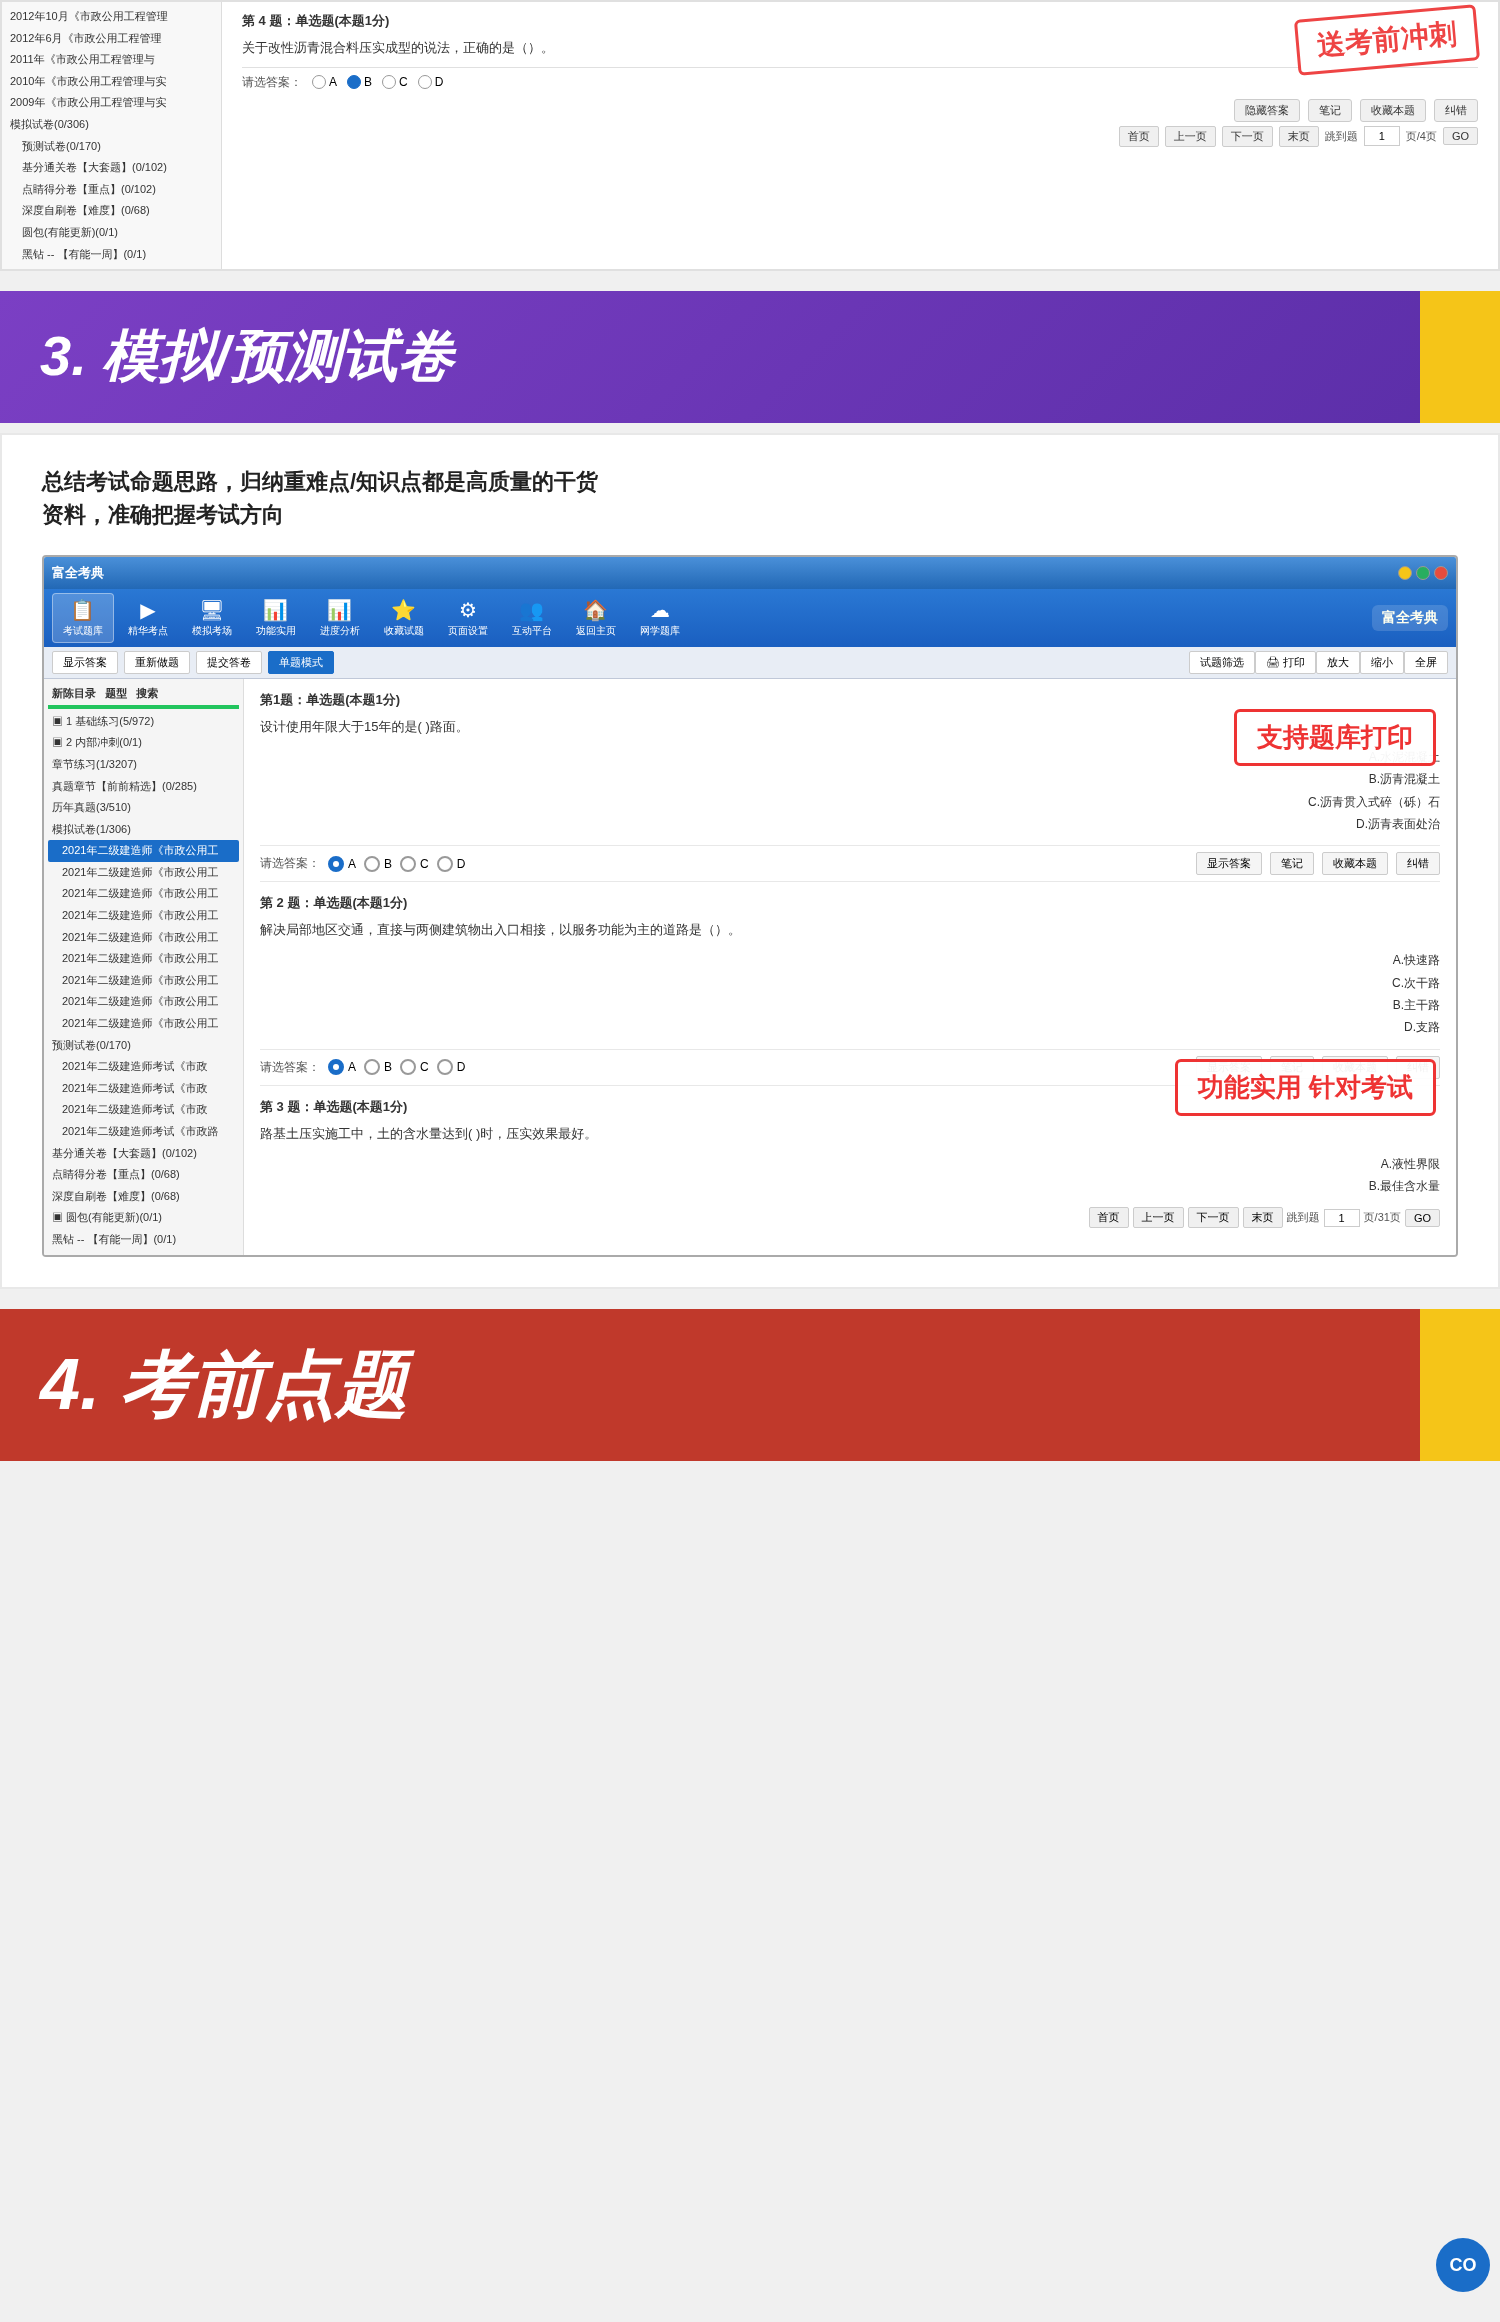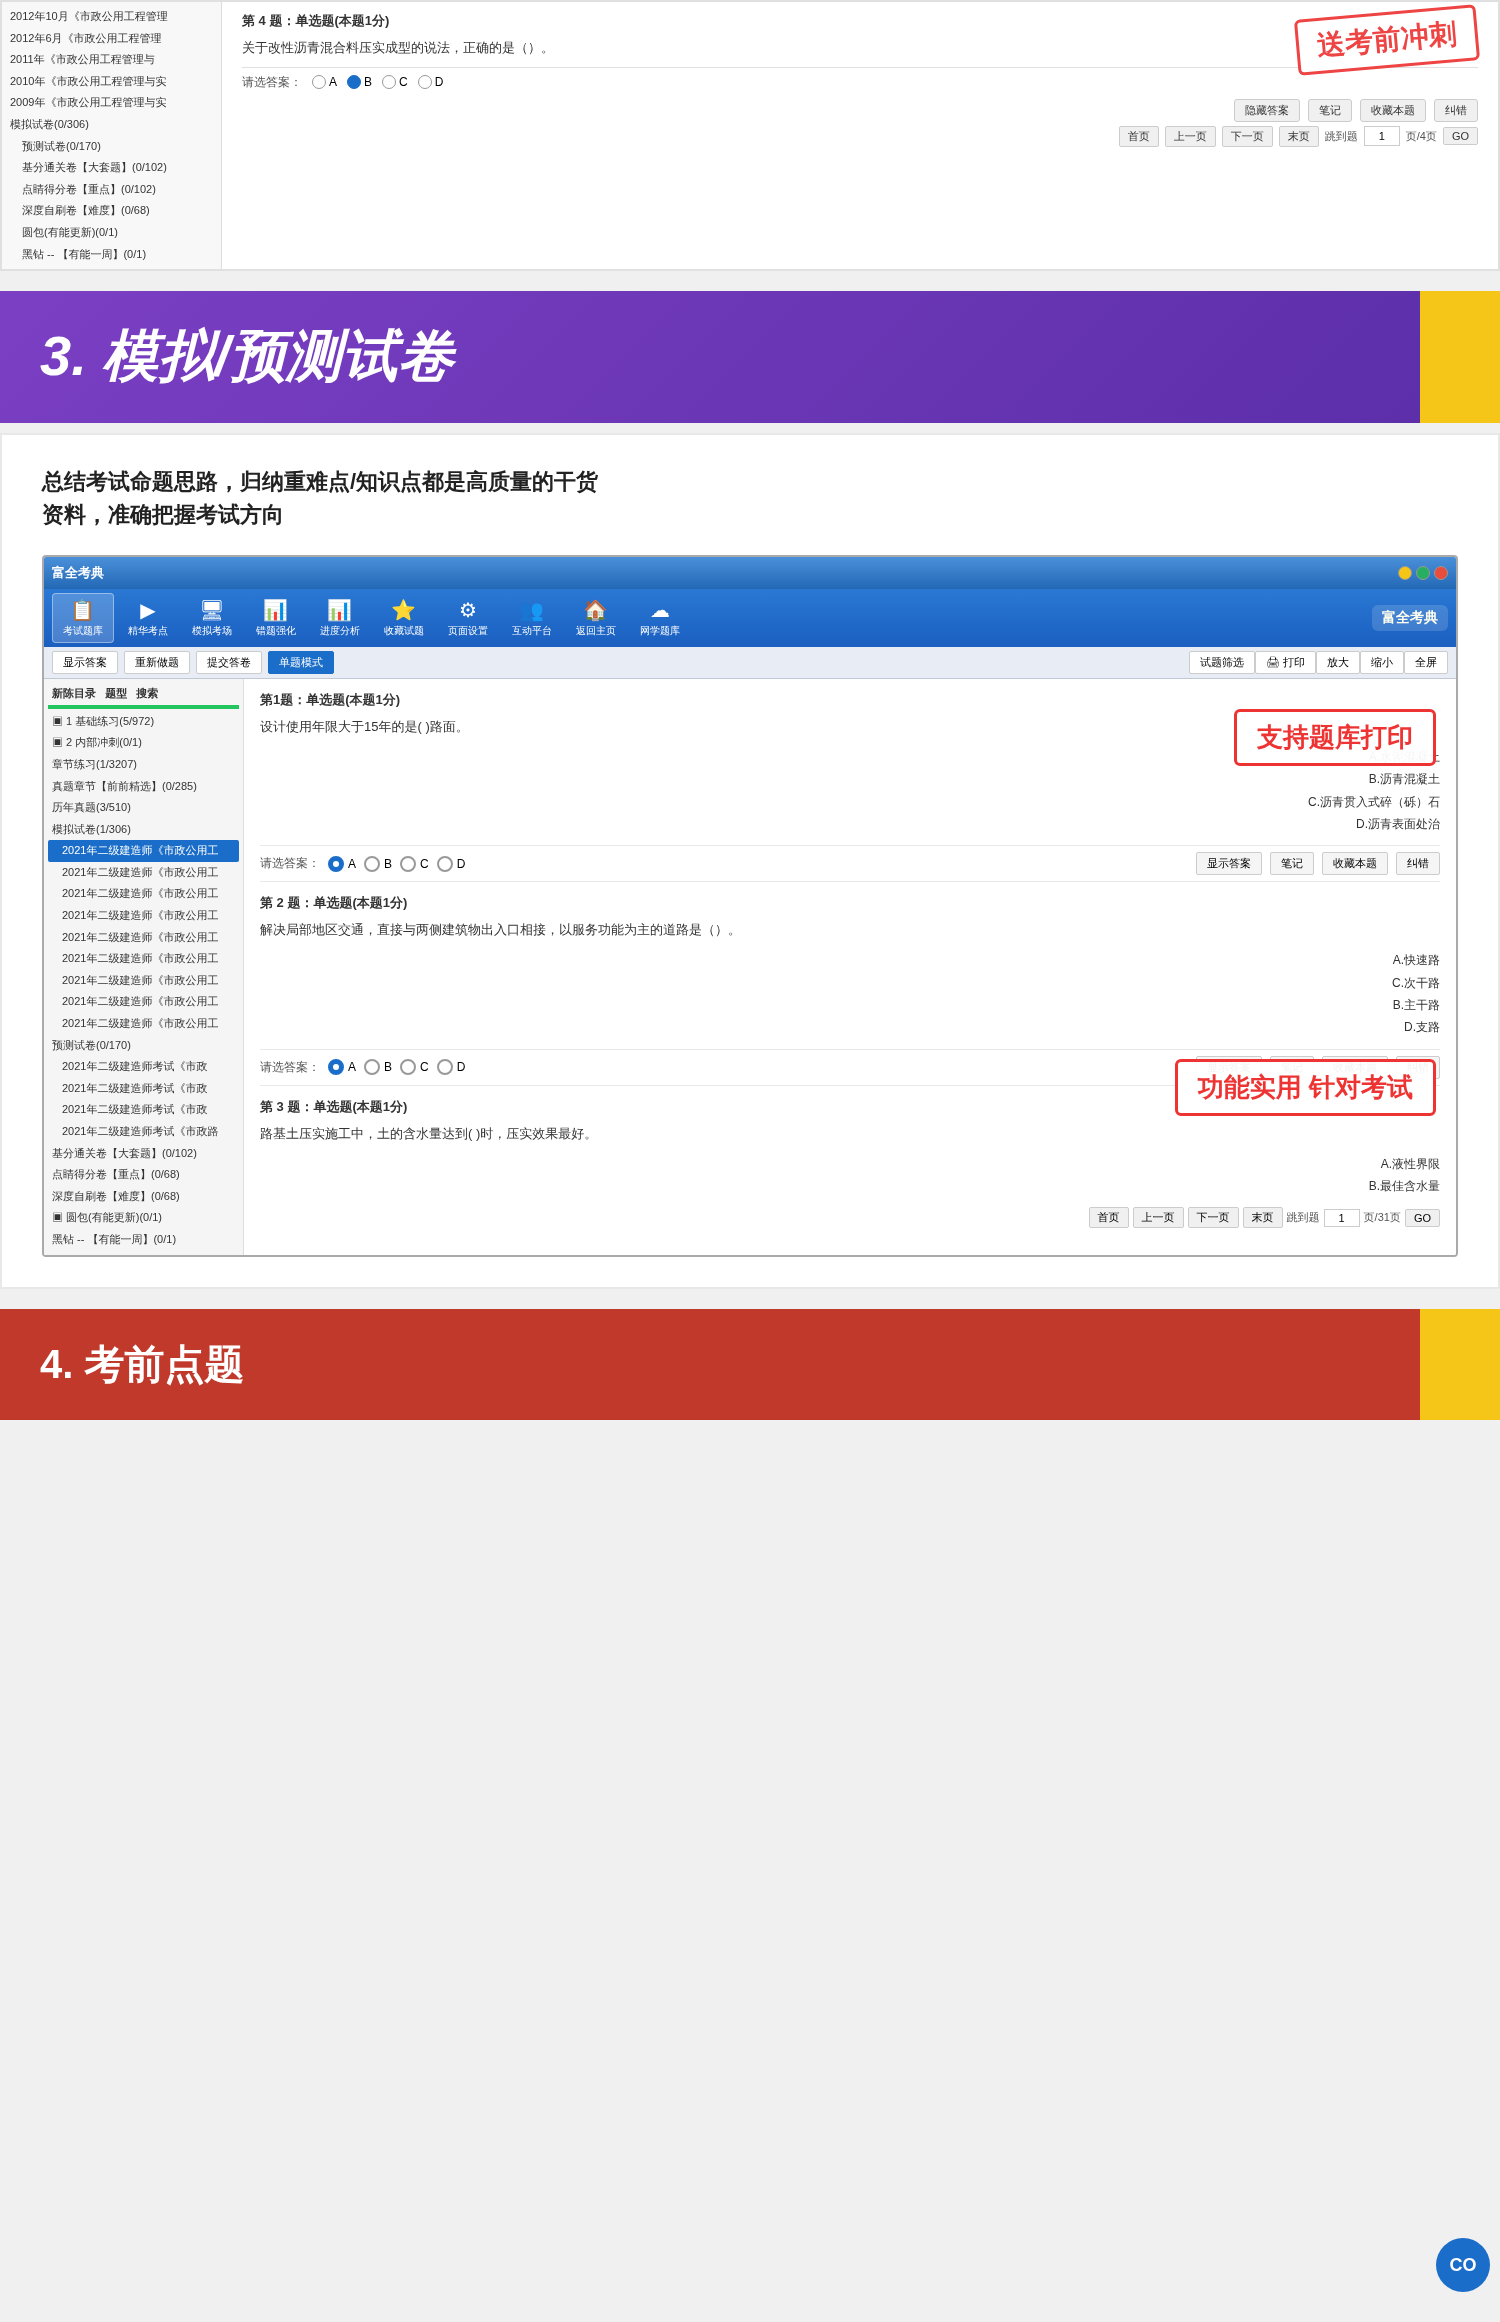--- a/index.html
+++ b/index.html
@@ -489,23 +489,24 @@
       content: '';
       position: absolute;
       right: 0;
       bottom: 0;
       width: 80px;
       height: 100%;
       background: #f5c518;
     }
 
     .section-header-4 h2 {
-      font-size: 40px;
+      font-size: 72px;
       font-weight: 900;
       color: #fff;
+      font-style: italic;
       position: relative;
       z-index: 2;
     }
 
     .divider {
       height: 20px;
       background: #f0f0f0;
     }
 
     .divider-sm {
@@ -623,21 +624,21 @@
       <div class="toolbar-btn">
         <span class="tb-icon">▶</span>
         <span class="tb-label">精华考点</span>
       </div>
       <div class="toolbar-btn">
         <span class="tb-icon">🖥</span>
         <span class="tb-label">模拟考场</span>
       </div>
       <div class="toolbar-btn">
         <span class="tb-icon">📊</span>
-        <span class="tb-label">错题强化</span>
+        <span class="tb-label">功能实用</span>
       </div>
       <div class="toolbar-btn">
         <span class="tb-icon">📊</span>
         <span class="tb-label">进度分析</span>
       </div>
       <div class="toolbar-btn">
         <span class="tb-icon">⭐</span>
         <span class="tb-label">收藏试题</span>
       </div>
       <div class="toolbar-btn">

